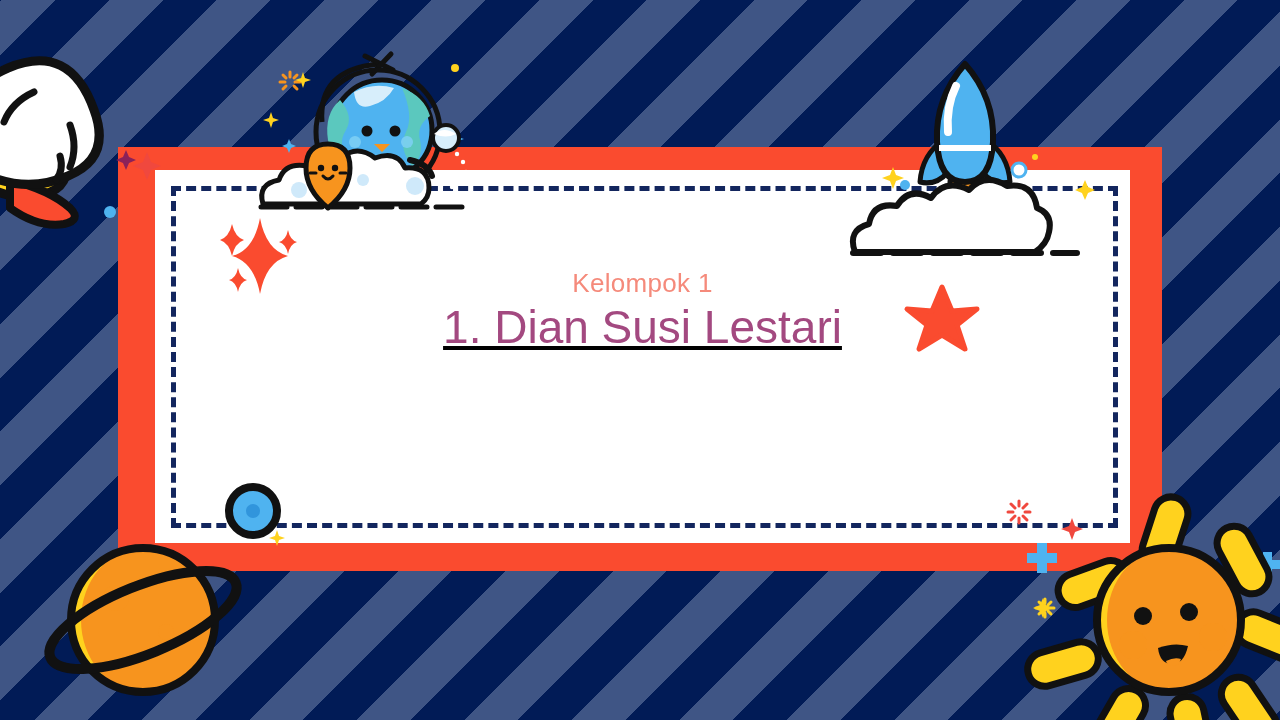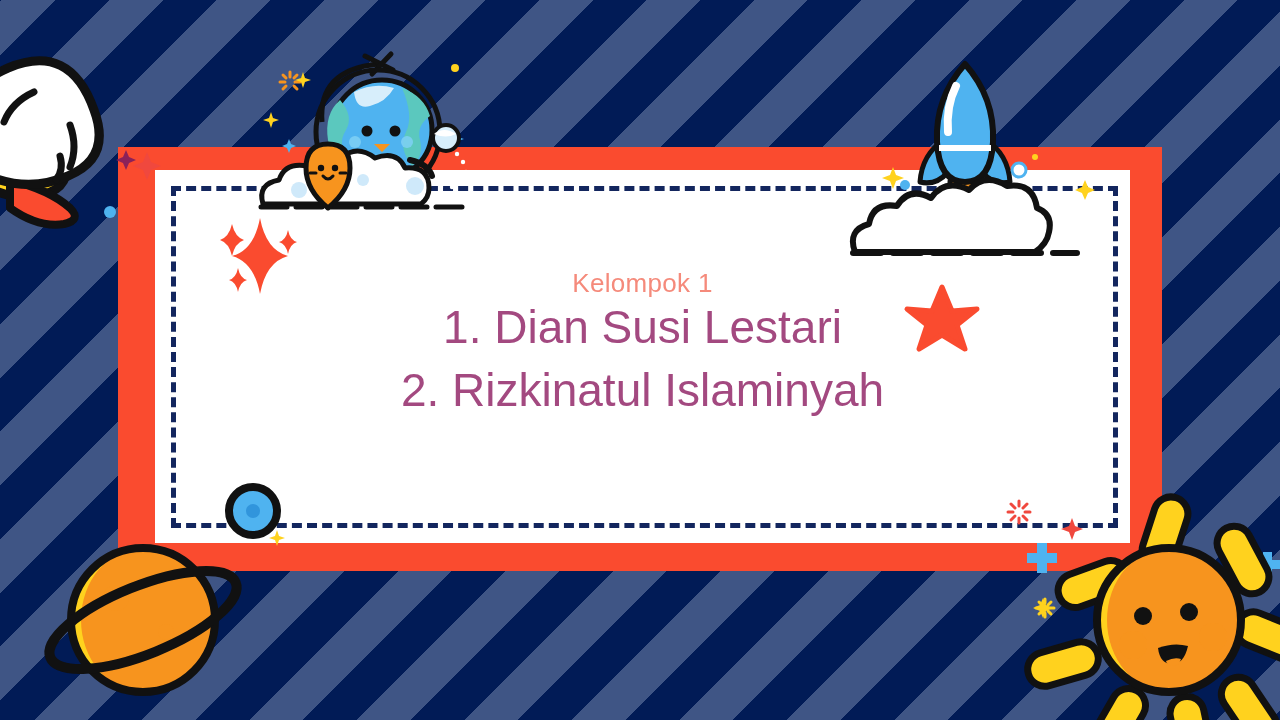--- a/index.html
+++ b/index.html
@@ -69,20 +69,21 @@
     font-size: 26px;
     color: #F58A7B;
     letter-spacing: 0.3px;
     margin-top: 84px;
     line-height: 1;
   }
   .name-list {
     margin: 0;
     padding: 0;
     list-style: none;
+    text-decoration: underline;
   }
   .name-list li {
     font-size: 46px;
     color: #A34980;
     line-height: 1.38;
     white-space: nowrap;
   }
 
   
   .deco { position: absolute; }
@@ -299,21 +300,20 @@
     <svg width="240" height="70" viewBox="0 0 240 70">
       <path d="M10,62 q-8,-22 14,-28 q4,-22 28,-18 q12,-20 34,-8 q14,-20 38,-8 q16,-18 38,-4 q26,-4 30,22 q16,6 12,24 q-2,12 -14,20 z" fill="#FFFFFF" stroke="#111111" stroke-width="6" stroke-linejoin="round"></path>
       <line x1="8" y1="63" x2="232" y2="63" stroke="#111111" stroke-width="6" stroke-linecap="round" stroke-dasharray="28 12"></line>
     </svg>
   </div>
 
   <div class="card-text">
     <div class="kelompok">Kelompok 1</div>
     <ul class="name-list">
       <li>1. Dian Susi Lestari</li>
-      <li>2. Rizkinatul Islaminyah</li>
     </ul>
   </div>
 
   <div class="deco layer-top" style="left:38px;top:532px;width:210px;height:190px;">
     <svg width="210" height="190" viewBox="0 0 210 190">
       <circle cx="105" cy="88" r="72" fill="#F7941E"></circle>
       <path d="M105,16 a72,72 0 1,0 0,144 a62,72 0 1,1 0,-144 z" fill="#FFD21E"></path>
       <circle cx="78" cy="66" r="13" fill="#F7941E"></circle>
       <circle cx="128" cy="100" r="8" fill="#F7941E"></circle>
       <circle cx="138" cy="42" r="6" fill="#F7941E"></circle>

